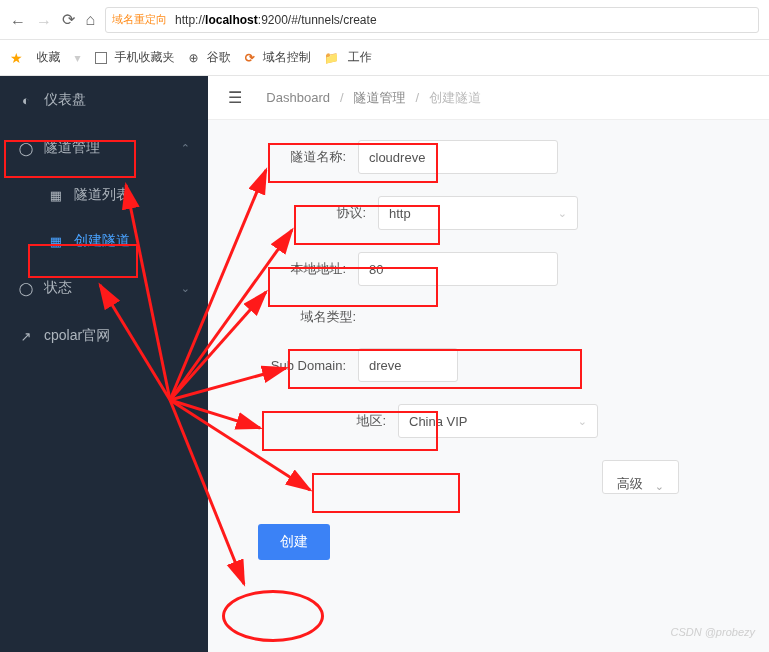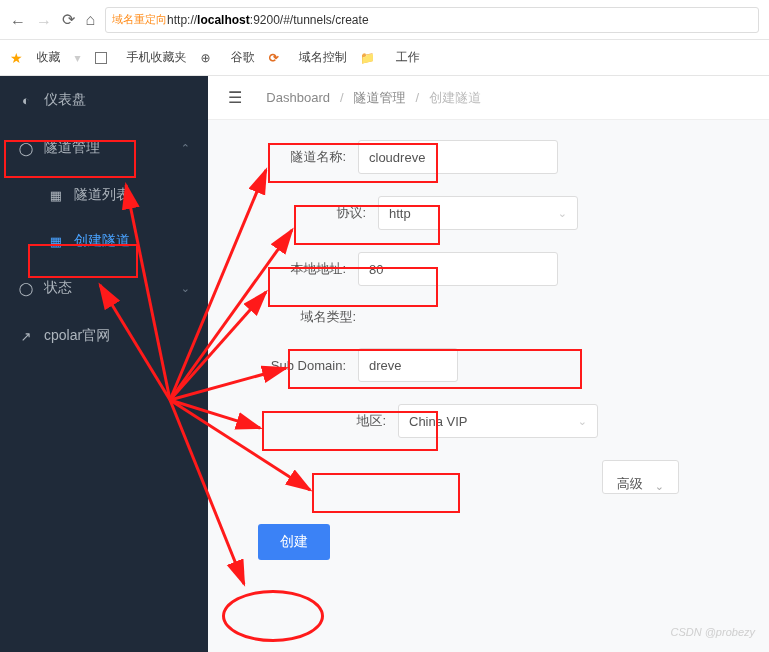--- a/index.html
+++ b/index.html
@@ -1,28 +1,28 @@
 <!DOCTYPE html>
 <html><head>
 <meta charset="utf-8">
 <style>
 * { margin: 0; padding: 0; box-sizing: border-box; font-family: Arial, "Microsoft YaHei", sans-serif; }
 body { width: 769px; height: 652px; background: #fff; overflow: hidden; position: relative; }
 
 .browser-bar { height: 40px; display: flex; align-items: center; gap: 10px; padding: 0 10px; border-bottom: 1px solid #e5e5e5; }
 .browser-bar .nav-ico { color: #666; font-size: 16px; cursor: pointer; }
 .browser-bar .nav-ico.dim { color: #ccc; }
-.url-field { flex: 1; display: flex; align-items: center; height: 26px; border: 1px solid #ddd; border-radius: 3px; padding: 0 6px; font-size: 12px; }
+.url-field { flex: 1; display: flex; align-items: center; height: 26px; border: 1px solid #ddd; border-radius: 3px; padding: 0 6px; gap: 8px; font-size: 12px; }
 .redir { color: #ff8c1a; font-size: 11px; }
 .url-txt { color: #333; }
 .url-txt b { color: #000; }
 
 .fav-bar { height: 36px; display: flex; align-items: center; gap: 14px; padding: 0 10px; font-size: 12px; color: #444; border-bottom: 1px solid #e5e5e5; }
 .fav-bar .star { color: #ffa500; font-size: 14px; }
-.fav-bar .item { display: flex; align-items: center; gap: 20px; cursor: pointer; }
+.fav-bar .item { display: flex; align-items: center; gap: 8px; cursor: pointer; }
 .ico-sq { width: 12px; height: 12px; border: 1px solid #777; display: inline-block; }
 .ico-globe { color: #555; }
 .ico-cp { color: #e37025; font-weight: bold; }
 .ico-folder { color: #f5b041; }
 
 .app { display: flex; height: 576px; }
 .sidebar { width: 208px; background: #1f2a39; color: #adb5bd; font-size: 14px; position: relative; }
 .side-item { height: 48px; display: flex; align-items: center; padding: 0 18px; gap: 10px; cursor: pointer; }
 .side-item.expandable { justify-content: flex-start; }
 .side-item .caret { margin-left: auto; color: #6c7a89; font-size: 11px; }

